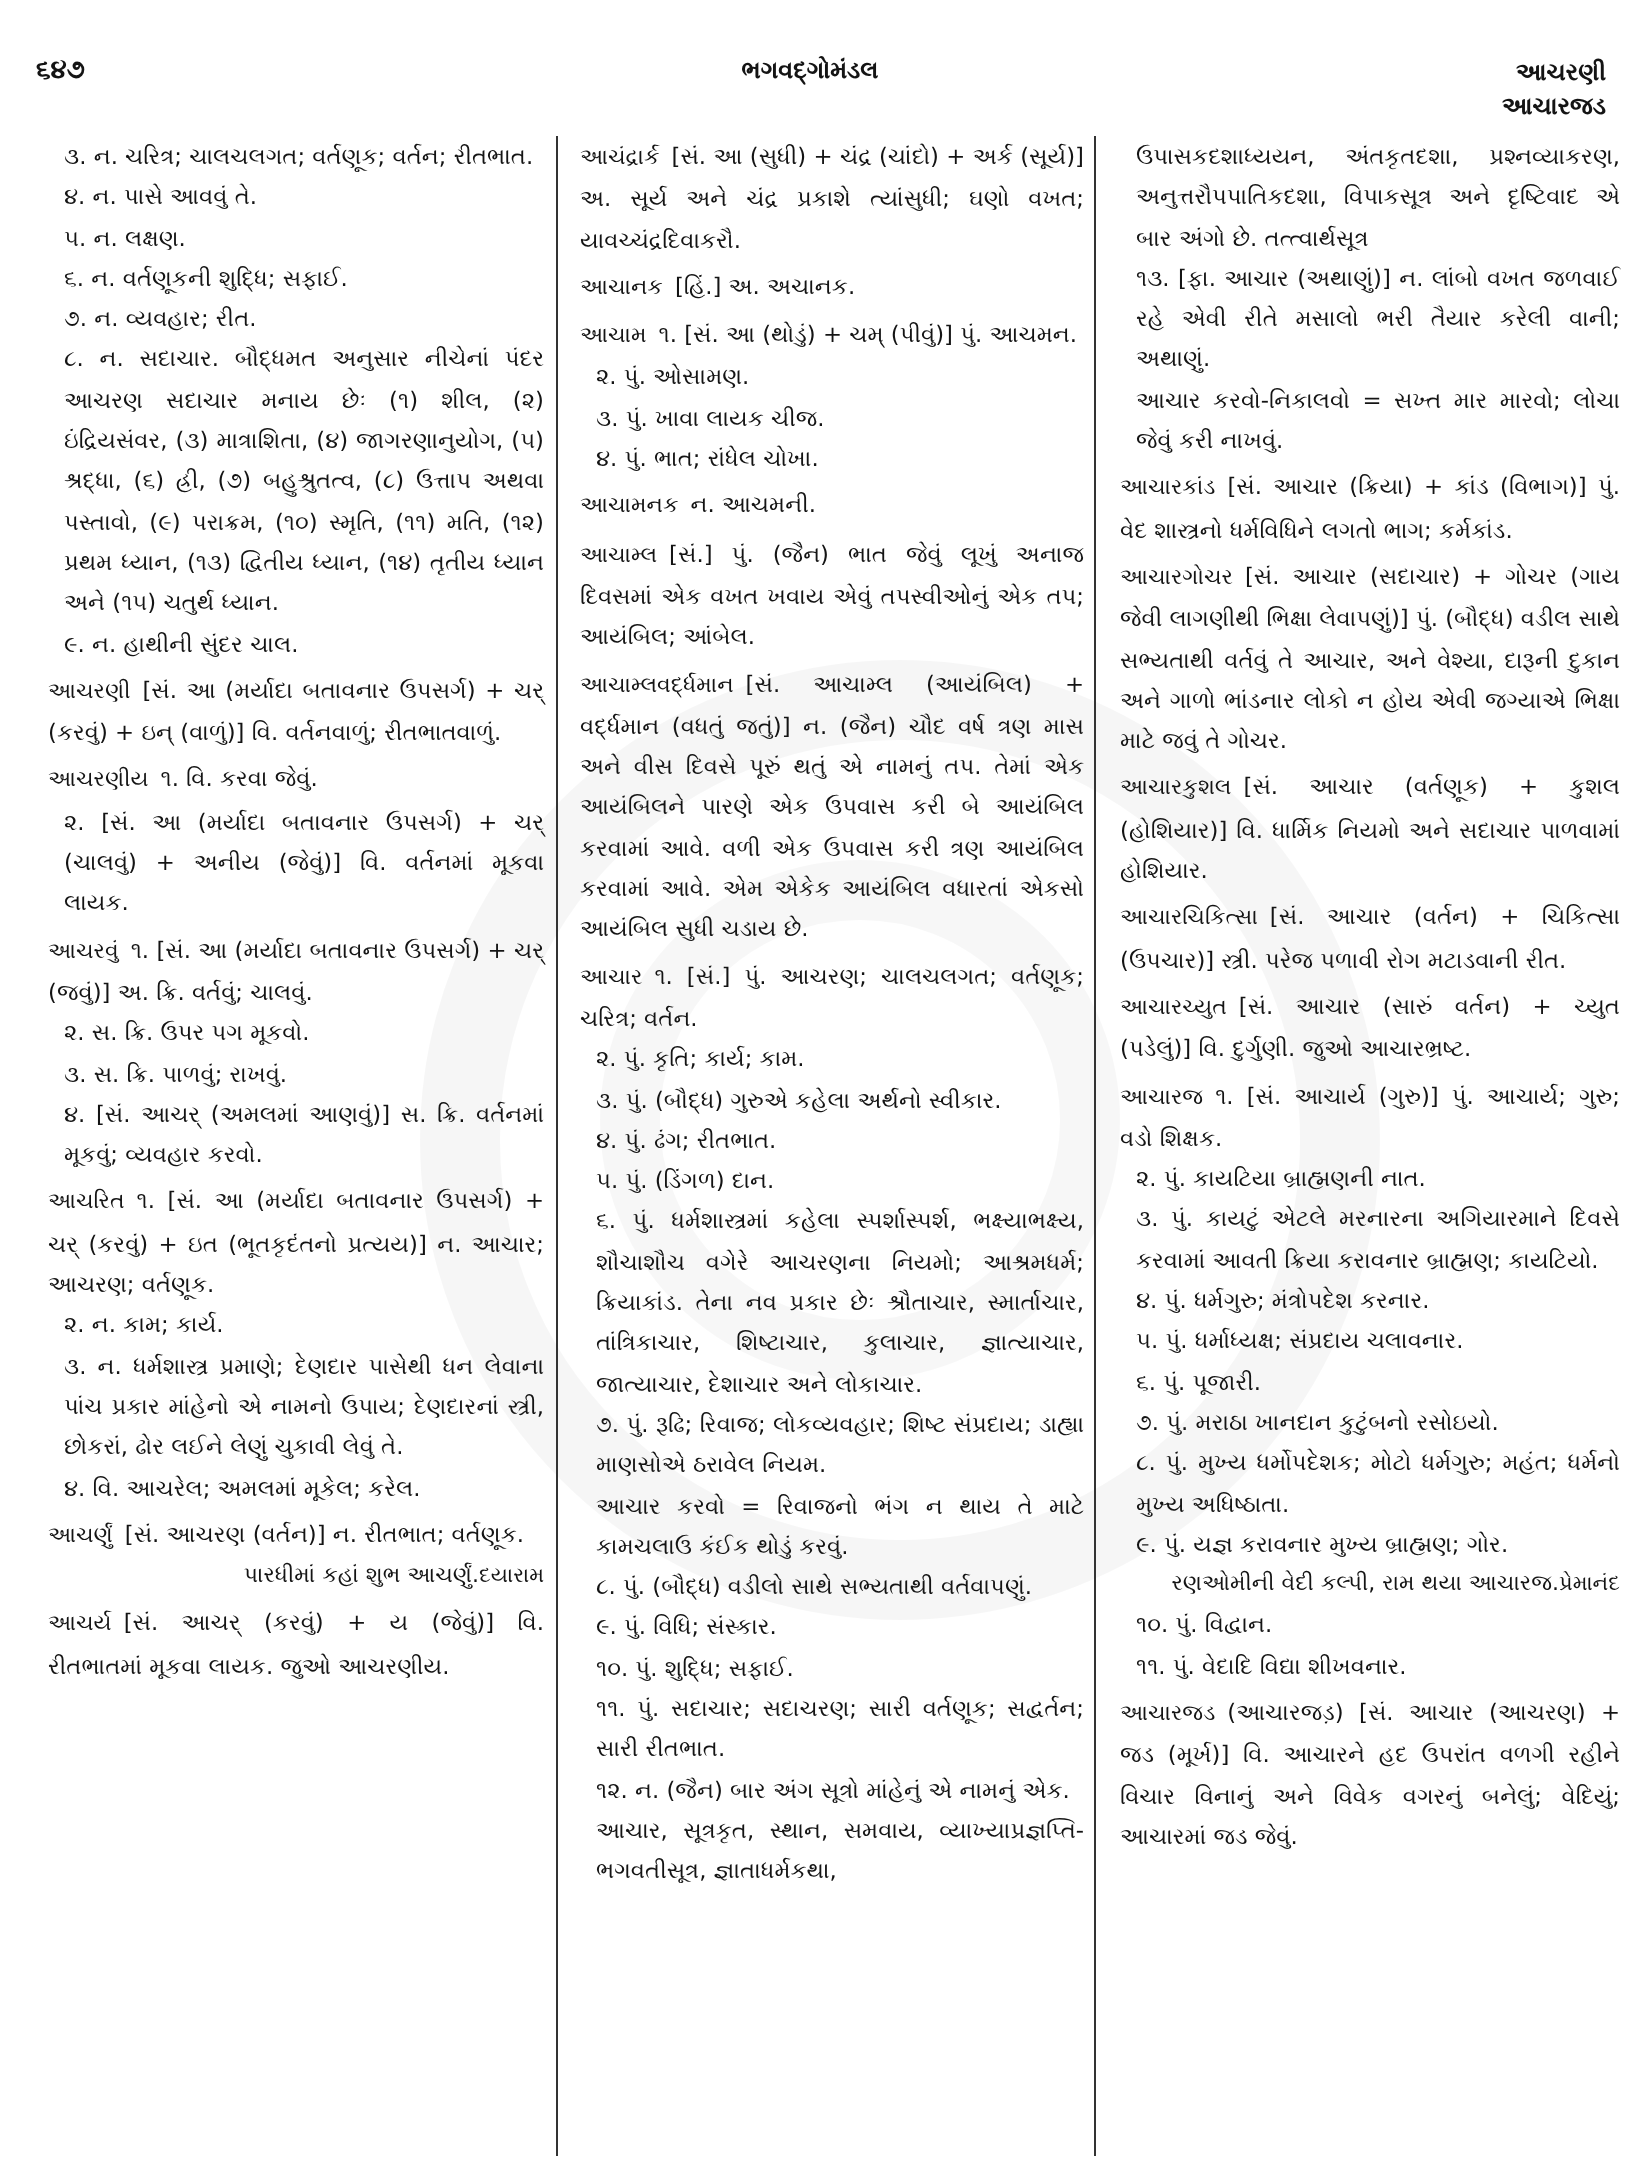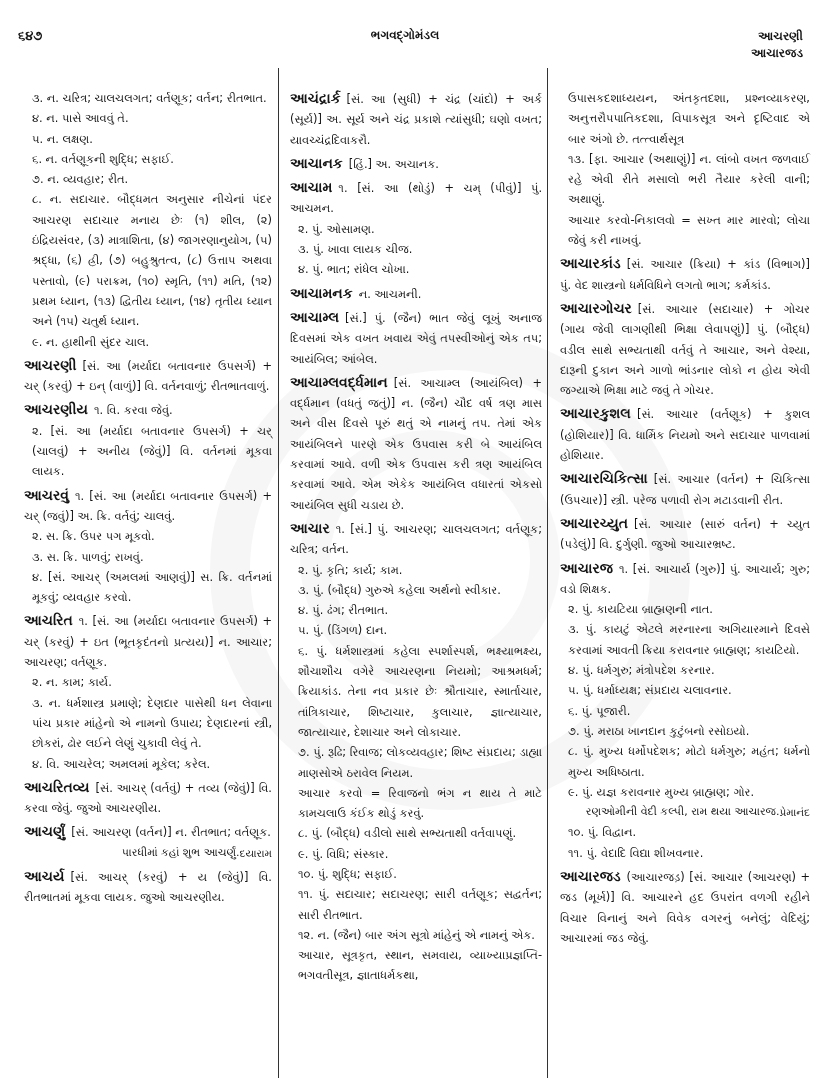--- a/index.html
+++ b/index.html
@@ -18,30 +18,30 @@
     pointer-events: none;
   }
   .header {
     position: absolute; top: 6px; left: 0; width: 825px; height: 50px;
     font-weight: bold;
   }
   .page-num { position: absolute; left: 18px; top: 22px; font-size: 13px; }
   .running-title { position: absolute; left: 0; width: 810px; top: 22px; text-align: center; font-size: 12px; }
   .guide-words { position: absolute; right: 22px; top: 22px; text-align: right; font-size: 12px; line-height: 17px; }
   .col {
-    position: absolute; top: 68px; font-size: 11.4px; line-height: 20.3px; margin-top: 20px;
+    position: absolute; top: 68px; font-size: 11.4px; line-height: 20.3px;
   }
   .col1 { left: 24px; width: 248px; }
   .col2 { left: 290px; width: 252px; }
   .col3 { left: 560px; width: 250px; }
   .rule { position: absolute; top: 68px; width: 1px; height: 1010px; background: #333; }
   .rule1 { left: 278px; }
   .rule2 { left: 547px; }
   .entry { margin: 0 0 3px 0; text-align: justify; }
-  .hw { font-weight: bold; font-size: 14px; margin-right: 6px; }
+  .hw { font-weight: normal; font-size: 11px; margin-right: 6px; }
   .sense { padding-left: 8px; }
   .quote { padding-left: 24px; font-size: 11px; display: flex; justify-content: flex-end; }
   .quote-src { font-size: 10.5px; }
   p { margin: 0; }
 </style>
 </head>
 <body>
 
 <div class="watermark"></div>
 <div class="watermark2"></div>
@@ -79,23 +79,20 @@
       <p><span class="hw">આચરવું</span>૧. [સં. આ (મર્યાદા બતાવનાર ઉપસર્ગ) + ચર્ (જવું)] અ. ક્રિ. વર્તવું; ચાલવું.</p>
       <p class="sense">૨. સ. ક્રિ. ઉપર પગ મૂકવો.</p>
       <p class="sense">૩. સ. ક્રિ. પાળવું; રાખવું.</p>
       <p class="sense">૪. [સં. આચર્ (અમલમાં આણવું)] સ. ક્રિ. વર્તનમાં મૂકવું; વ્યવહાર કરવો.</p>
     </div>
     <div class="entry">
       <p><span class="hw">આચરિત</span>૧. [સં. આ (મર્યાદા બતાવનાર ઉપસર્ગ) + ચર્ (કરવું) + ઇત (ભૂતકૃદંતનો પ્રત્યય)] ન. આચાર; આચરણ; વર્તણૂક.</p>
       <p class="sense">૨. ન. કામ; કાર્ય.</p>
       <p class="sense">૩. ન. ધર્મશાસ્ત્ર પ્રમાણે; દેણદાર પાસેથી ધન લેવાના પાંચ પ્રકાર માંહેનો એ નામનો ઉપાય; દેણદારનાં સ્ત્રી, છોકરાં, ઢોર લઈને લેણું ચુકાવી લેવું તે.</p>
       <p class="sense">૪. વિ. આચરેલ; અમલમાં મૂકેલ; કરેલ.</p>
-    </div>
-    <div class="entry">
-      <p><span class="hw">આચરિતવ્ય</span>[સં. આચર્ (વર્તવું) + તવ્ય (જેવું)] વિ. કરવા જેવું. જુઓ આચરણીય.</p>
     </div>
     <div class="entry">
       <p><span class="hw">આચર્ણું</span>[સં. આચરણ (વર્તન)] ન. રીતભાત; વર્તણૂક.</p>
       <div class="quote">
         <span>પારધીમાં કહાં શુભ આચર્ણું.</span>
         <span class="quote-src">દયારામ</span>
       </div>
     </div>
     <div class="entry">
       <p><span class="hw">આચર્ય</span>[સં. આચર્ (કરવું) + ય (જેવું)] વિ. રીતભાતમાં મૂકવા લાયક. જુઓ આચરણીય.</p>

